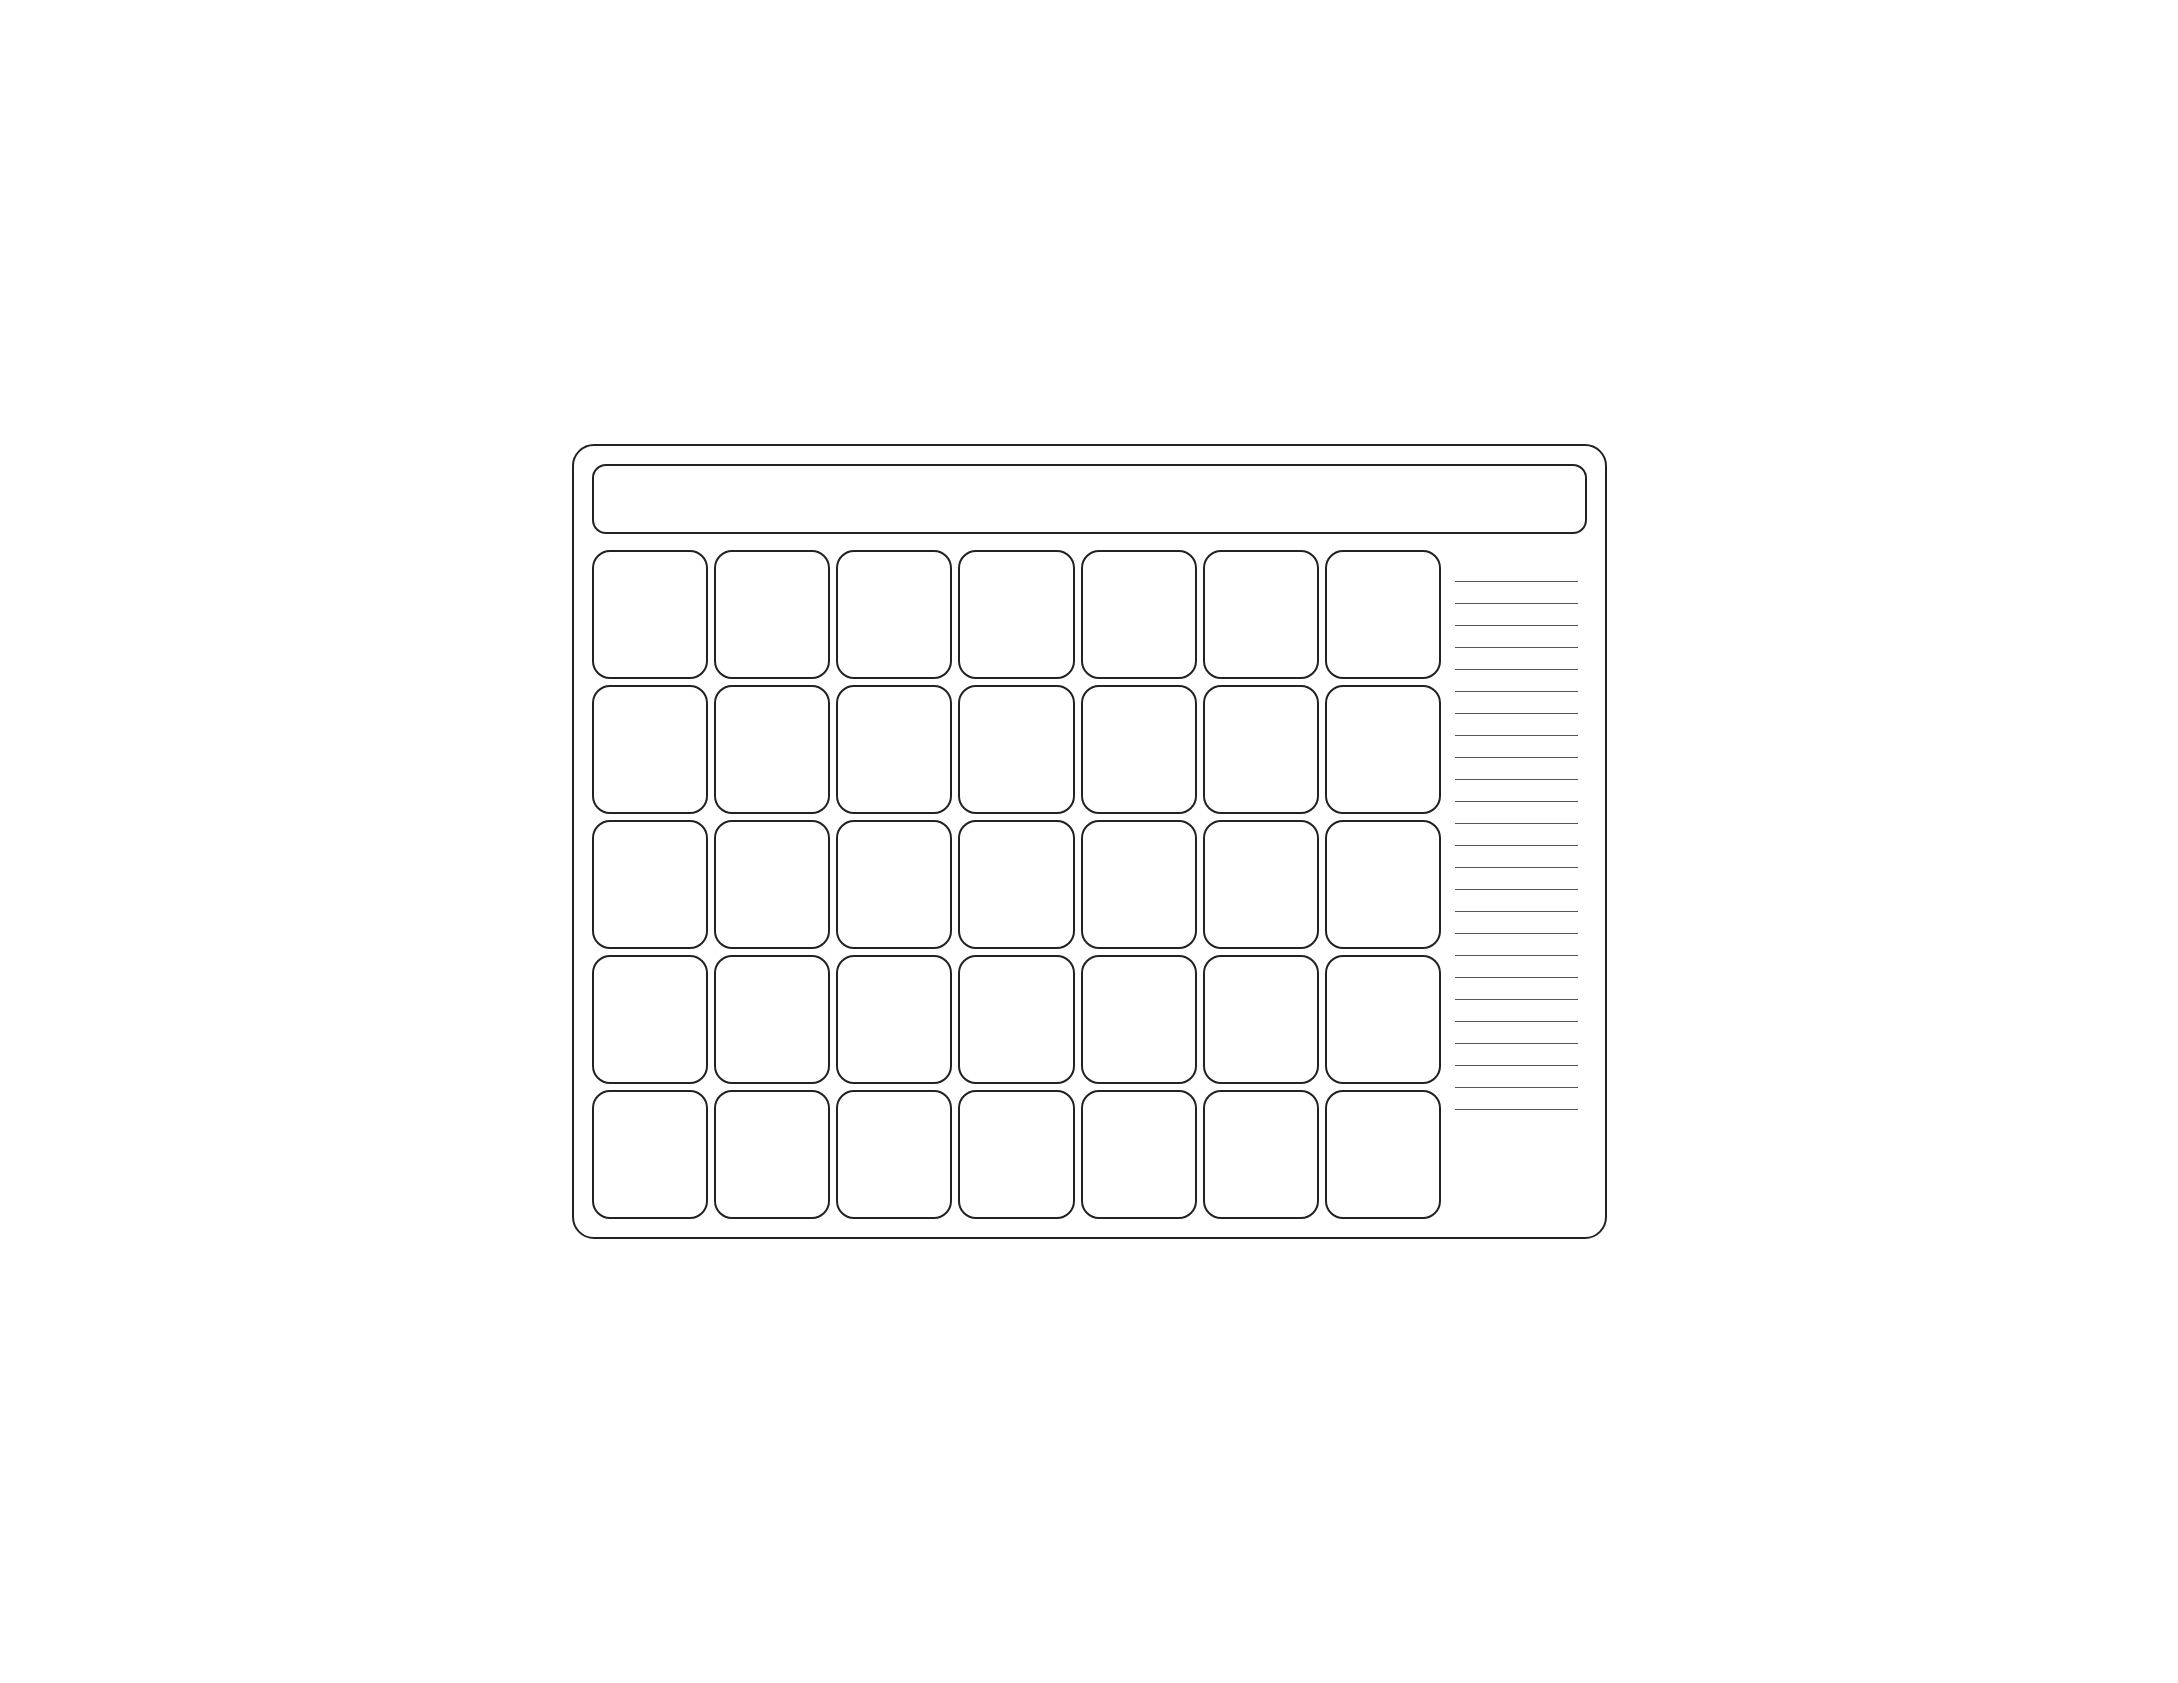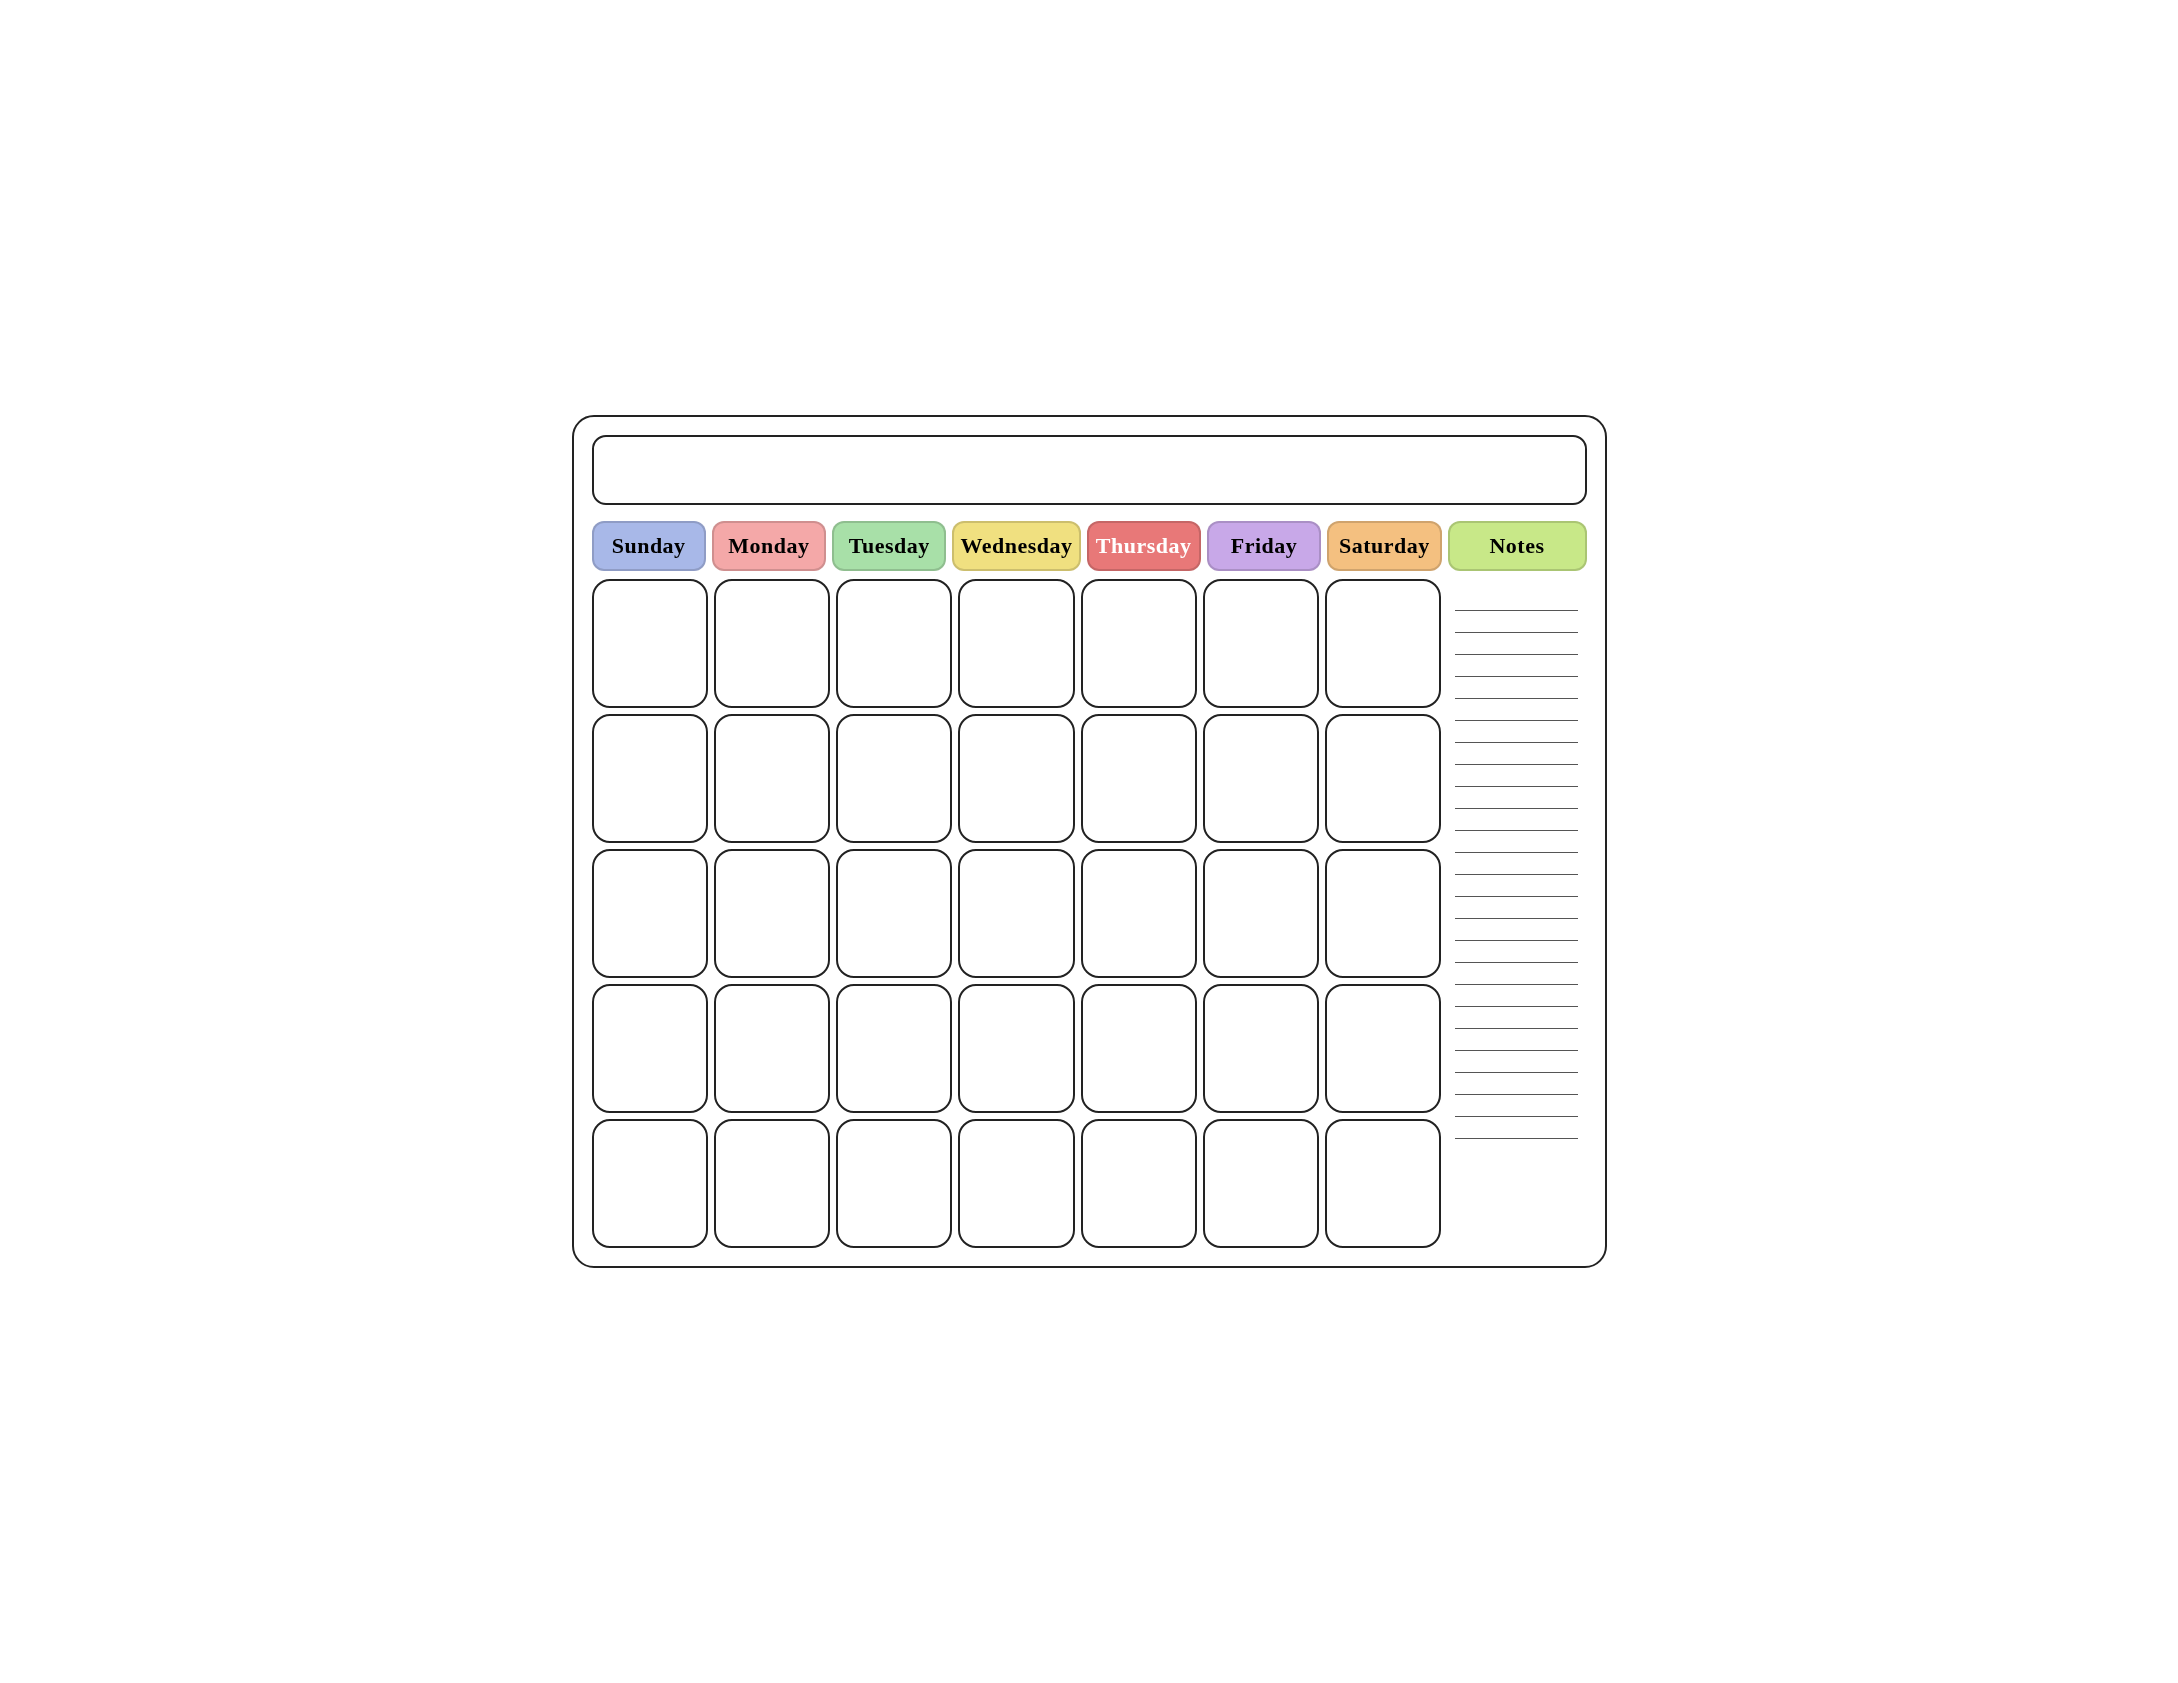--- a/index.html
+++ b/index.html
@@ -96,30 +96,20 @@
     }
   </style>
 </head>
 <body>
 
 <div class="calendar-wrapper">
   <div class="calendar-outer">
 
     <div class="title-area"></div>
 
-    <div class="headers-row">
-      <div class="day-header sunday">Sunday</div>
-      <div class="day-header monday">Monday</div>
-      <div class="day-header tuesday">Tuesday</div>
-      <div class="day-header wednesday">Wednesday</div>
-      <div class="day-header thursday">Thursday</div>
-      <div class="day-header friday">Friday</div>
-      <div class="day-header saturday">Saturday</div>
-      <div class="day-header notes">Notes</div>
-    </div>
 
     <div class="calendar-grid">
 
       <div class="day-cell"></div>
       <div class="day-cell"></div>
       <div class="day-cell"></div>
       <div class="day-cell"></div>
       <div class="day-cell"></div>
       <div class="day-cell"></div>
       <div class="day-cell"></div>

